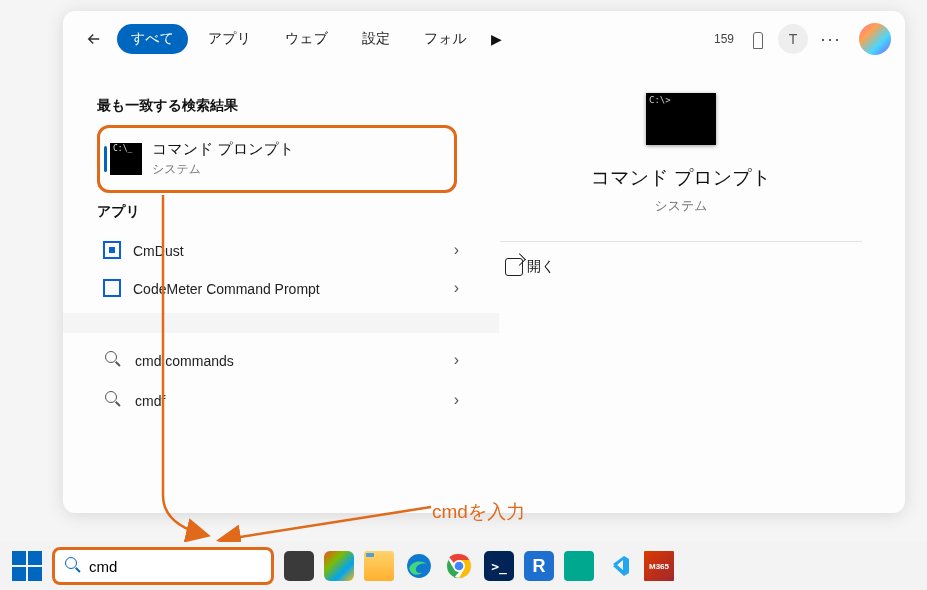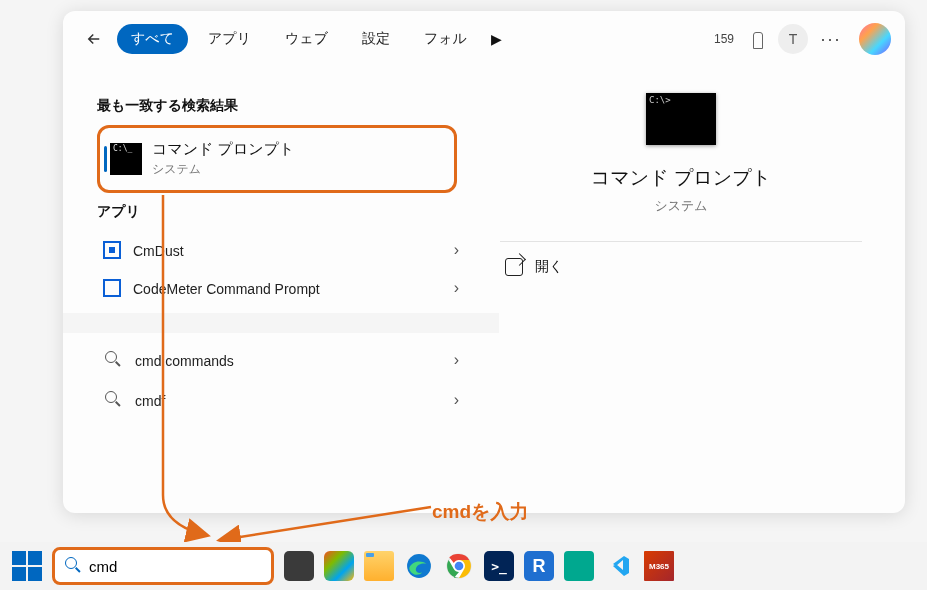--- a/index.html
+++ b/index.html
@@ -39,35 +39,35 @@
 .cm-ico { width:18px; height:18px; border:2px solid #0a5fd6; }
 .cm-ico.dot::after { content:""; display:block; width:6px; height:6px; background:#0a5fd6; margin:4px auto; }
 
 .gap-row { height:20px; background:#f5f5f5; margin:6px -34px 6px -34px; }
 
 .preview-ico { width:70px; height:52px; background:#000; box-shadow:0 1px 4px rgba(0,0,0,.4); position:relative; }
 .preview-ico::before { content:"C:\\>"; color:#ccc; font:9px monospace; position:absolute; left:3px; top:2px; }
 .pv-title { font-size:19px; color:#111; margin-top:20px; }
 .pv-sub { font-size:13px; color:#777; margin-top:6px; }
 .divider { height:1px; background:#e3e3e3; width:88%; margin:26px 0 16px; }
-.action { display:flex; align-items:center; gap:12px; align-self:flex-start; margin-left:30px; font-size:14px; color:#111; }
+.action { display:flex; align-items:center; gap:4px; align-self:flex-start; margin-left:30px; font-size:14px; color:#111; }
 .open-ico { width:18px; height:18px; border:1.5px solid #222; border-radius:3px; position:relative; }
 .open-ico::after { content:""; position:absolute; right:-2px; top:-4px; width:8px; height:8px; border-top:1.5px solid #222; border-right:1.5px solid #222; transform:rotate(45deg); }
 
 
 .taskbar { position:absolute; left:0; right:0; bottom:0; height:48px; background:#f3f3f3; display:flex; align-items:center; padding:0 12px; gap:10px; }
 .start { width:30px; height:30px; display:grid; grid-template-columns:1fr 1fr; grid-template-rows:1fr 1fr; gap:2px; }
 .start span { background:#0067c0; }
 .searchbox { width:222px; height:38px; border:3px solid #e06a1a; border-radius:8px; background:#fff; display:flex; align-items:center; padding:0 10px; gap:8px; }
 .searchbox input { border:none; outline:none; font-size:15px; flex:1; background:transparent; }
 .sico { color:#555; font-size:15px; }
 .tbico { width:30px; height:30px; border-radius:5px; display:flex; align-items:center; justify-content:center; font-size:18px; }
 
 
-.anno-text { position:absolute; left:432px; top:499px; color:#e06a1a; font-size:19px; font-weight:700; }
+.anno-text { position:absolute; left:432px; top:499px; color:#e06a1a; font-size:19px; font-weight:400; }
 .arrow-svg { position:absolute; left:151px; top:195px; width:320px; height:360px; pointer-events:none; }
 
 .mag { width:16px; height:16px; position:relative; display:inline-block; }
 .mag::before { content:""; position:absolute; width:10px; height:10px; border:1.5px solid currentColor; border-radius:50%; }
 .mag::after { content:""; position:absolute; width:6px; height:1.5px; background:currentColor; transform:rotate(45deg); left:10px; top:12px; }
 
 .reward { width:20px; height:20px; position:relative; color:#666; }
 .reward::before { content:""; position:absolute; inset:3px 5px 0 5px; border:1.5px solid currentColor; border-radius:3px 3px 0 0; }
 </style>
 </head>

